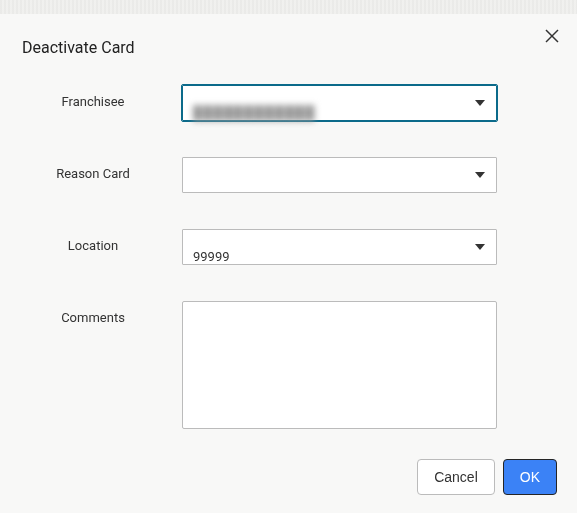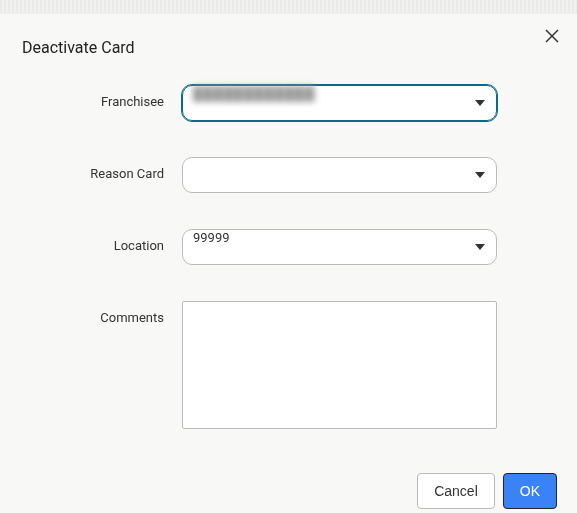--- a/index.html
+++ b/index.html
@@ -55,41 +55,41 @@
     .form-row {
       display: flex;
       align-items: flex-start;
       margin-bottom: 36px;
     }
     .form-row.comments-row {
       margin-bottom: 8px;
     }
     .label {
       width: 160px;
-      text-align: right;
+      text-align: center;
       padding-right: 18px;
       font-size: 13px;
       color: #333;
       padding-top: 9px;
     }
     .select-wrap {
       position: relative;
       width: 315px;
     }
     .select {
       width: 100%;
       height: 36px;
       border: 1px solid #bbb;
       background: #fff;
-      border-radius: 10px;
+      border-radius: 1px;
       padding: 0 30px 0 10px;
       font-size: 13px;
       color: #333;
       display: flex;
-      align-items: flex-start;
+      align-items: flex-end;
       cursor: pointer;
     }
     .select.focused {
       border: 1px solid #0b6a8a;
       outline: 1px solid #0b6a8a;
     }
     .select .blurred-text {
       filter: blur(3px);
       color: #999;
       letter-spacing: 1px;
@@ -110,21 +110,21 @@
       border: 1px solid #bbb;
       background: #fff;
       border-radius: 2px;
       padding: 8px 10px;
       font-size: 13px;
       font-family: inherit;
       resize: none;
     }
     .footer {
       position: absolute;
-      bottom: 4px;
+      bottom: 18px;
       right: 20px;
       display: flex;
       gap: 8px;
     }
     .btn {
       height: 36px;
       padding: 0 16px;
       font-size: 14px;
       border-radius: 4px;
       cursor: pointer;

